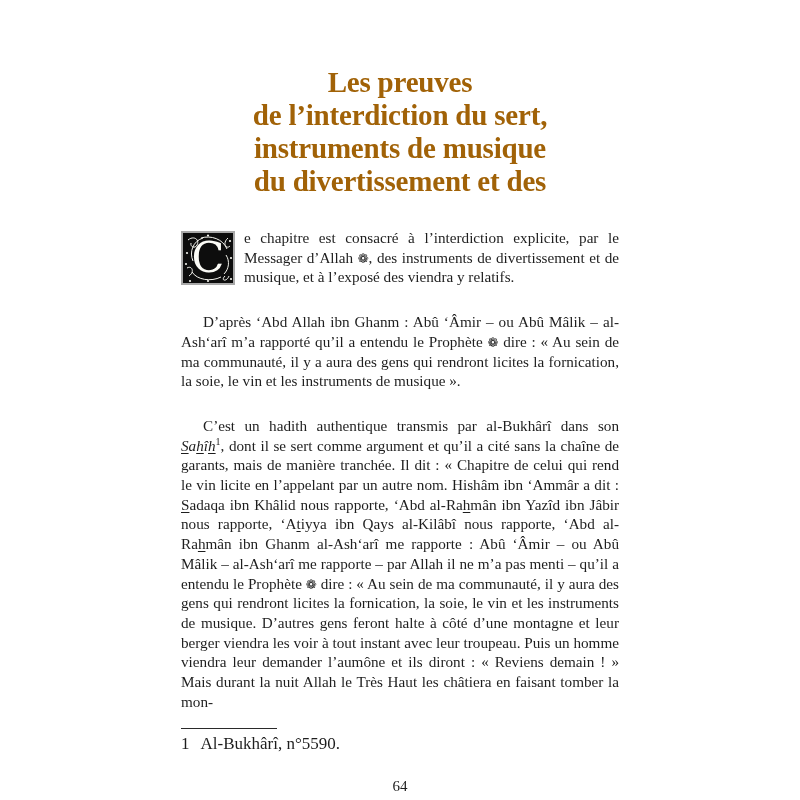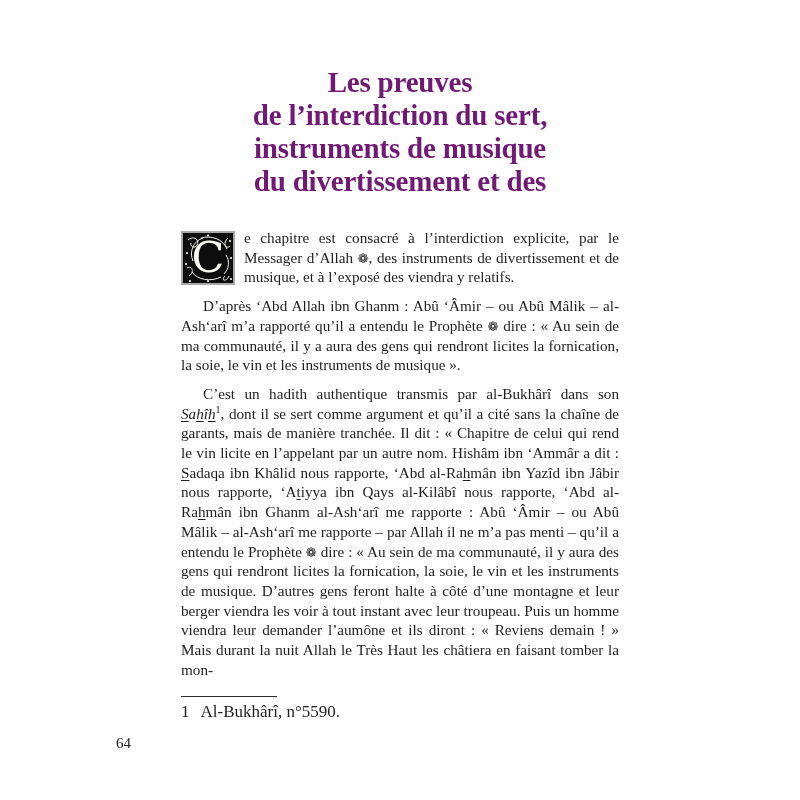--- a/index.html
+++ b/index.html
@@ -17,30 +17,30 @@
   .running-header{
     text-align:center;
     font-style:italic;font-weight:bold;
     font-size:13px;line-height:16px;
     color:#4d4d4d;letter-spacing:0.3px;
   }
   .chapter-title{
     margin:26px 0 0 0;
     text-align:center;
     font-size:29px;line-height:33px;
-    font-weight:bold;color:#701a75;
+    font-weight:bold;color:#a16207;
     letter-spacing:-0.2px;
   }
   .textblock{
     width:438px;margin:30px auto 0 auto;
     font-size:15.2px;line-height:19.7px;
     text-align:justify;color:#1e1e1e;
   }
   .para{margin:0;}
-  .para + .para{margin-top:9px;}
+  .para + .para{margin-top:25px;}
   .para.indent{text-indent:22px;}
   .dropcap{
     float:left;width:54px;height:54px;
     margin:3px 9px 0 0;
   }
   .it{font-style:italic;}
   .u{text-decoration:underline;text-underline-offset:2px;}
   .sup{vertical-align:super;font-size:10px;line-height:0;}
   .pbuh{
     font-family:"DejaVu Sans",sans-serif;
@@ -49,21 +49,21 @@
   .footnote-rule{
     width:96px;height:0;
     border-top:1.2px solid #2a2a2a;
     margin:17px 0 6px 0;
   }
   .footnote{
     font-size:17px;line-height:17px;text-align:left;
   }
   .footnote .fn-num{margin-right:11px;}
   .page-number{
-    font-size:15px;margin-top:15px;color:#1e1e1e;
+    text-align:center;font-size:15px;margin-top:26px;color:#1e1e1e;
   }
 </style>
 </head>
 <body>
 
 <div class="page">
 
 
   <div class="chapter-title">
     <div>Les preuves</div>

